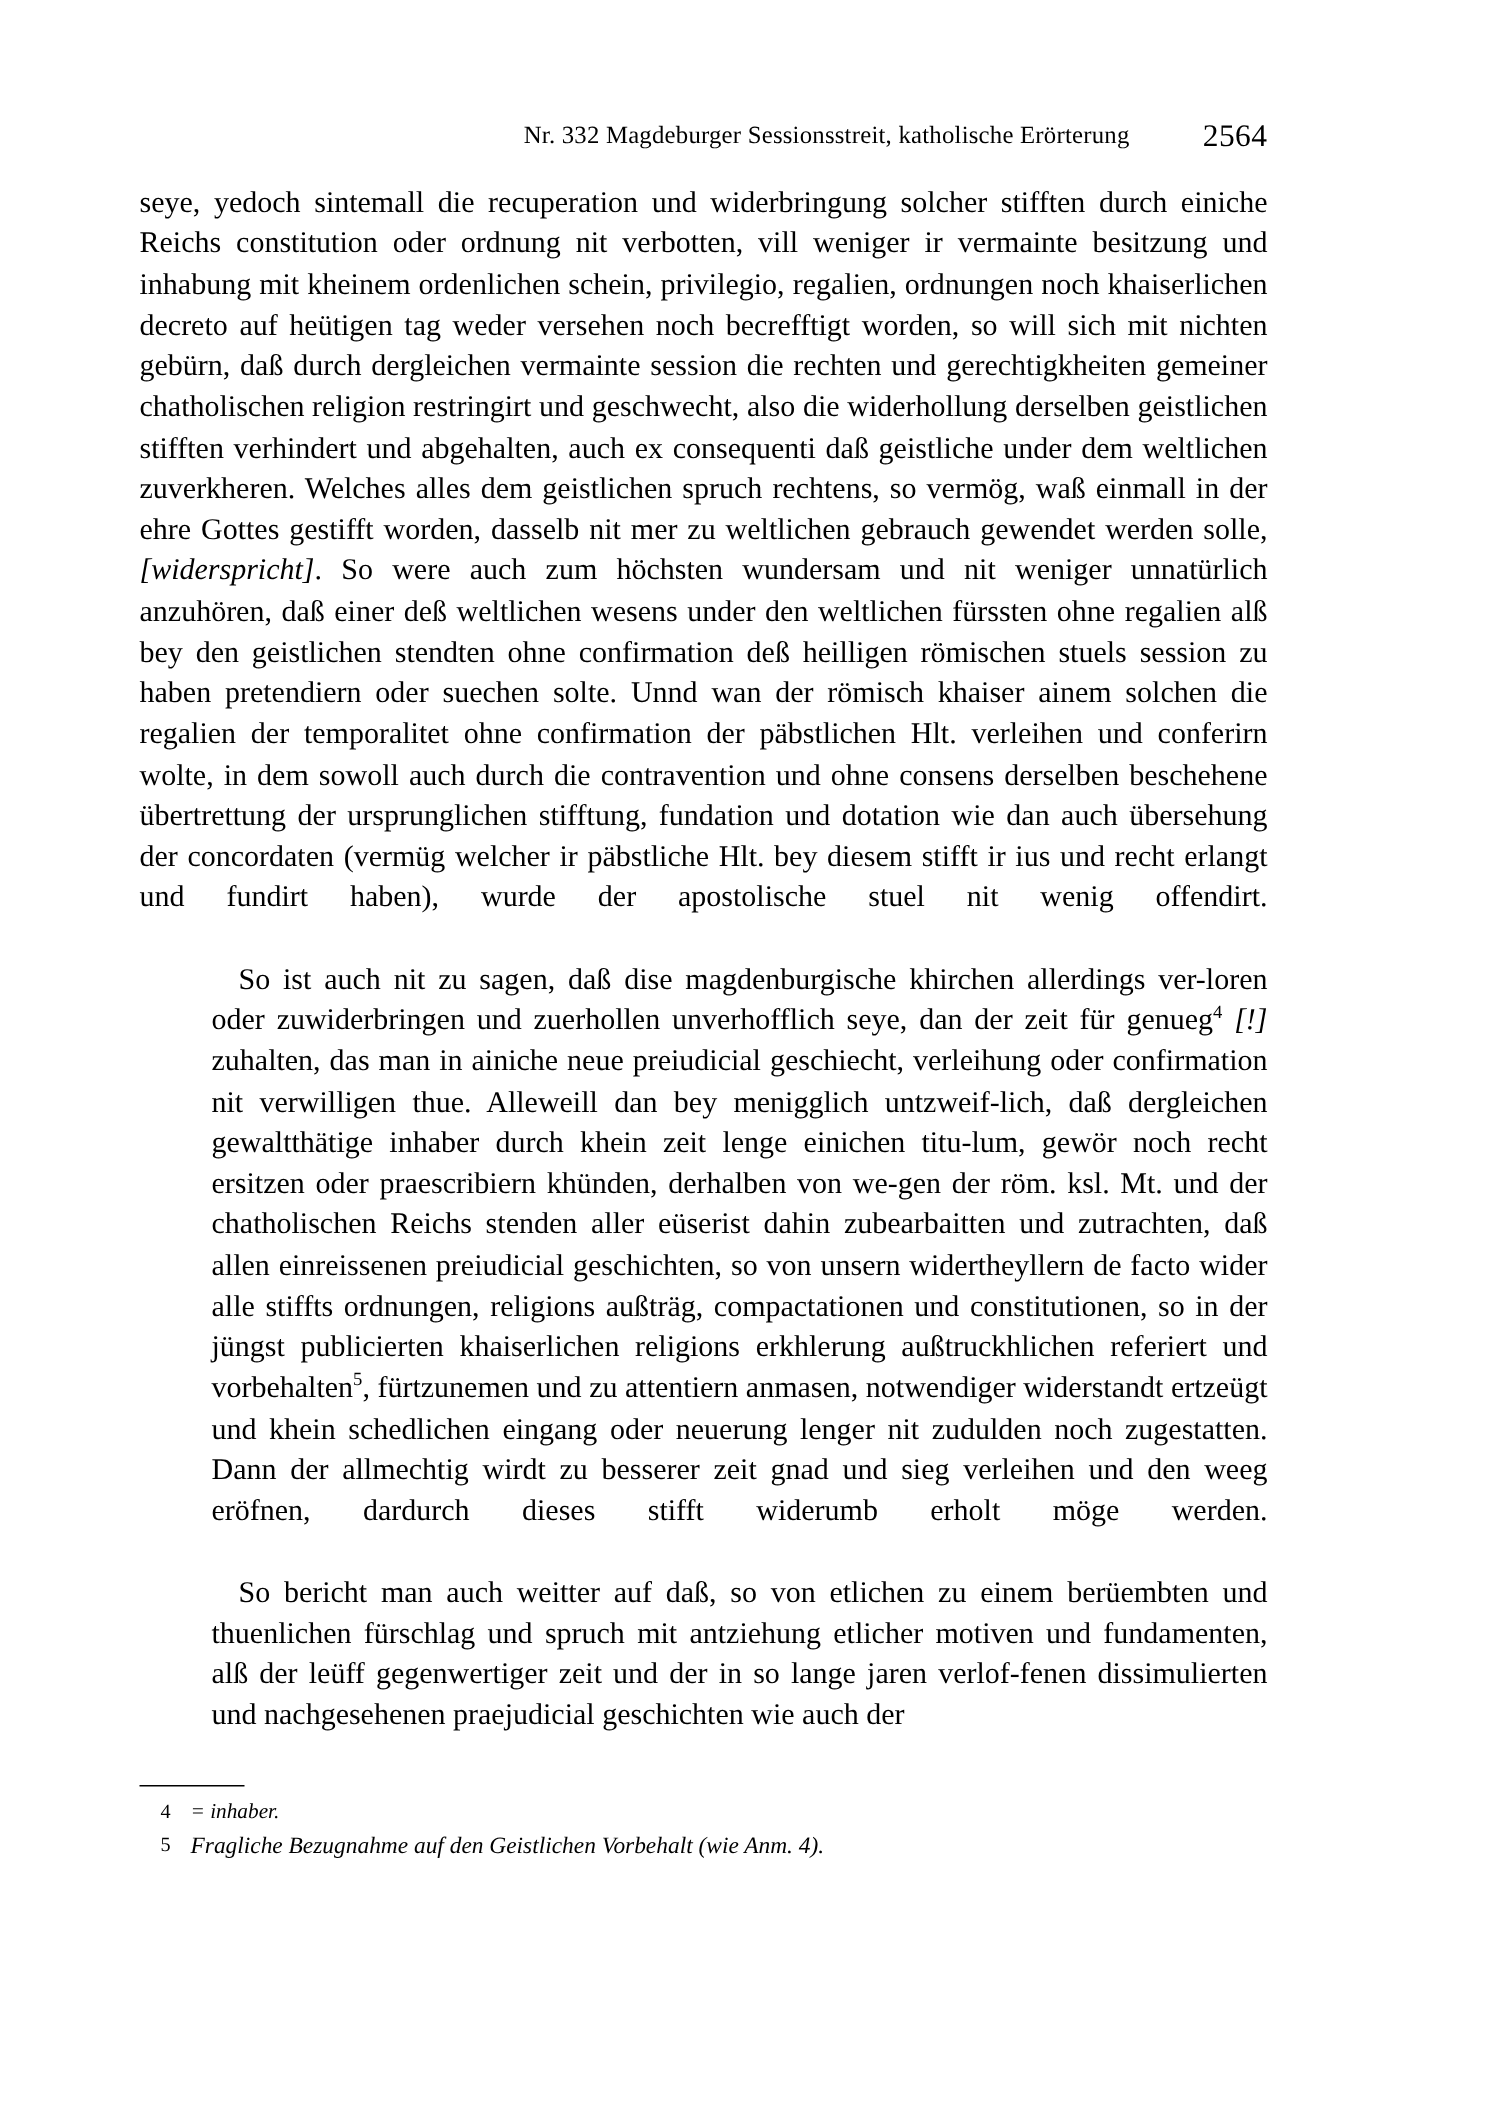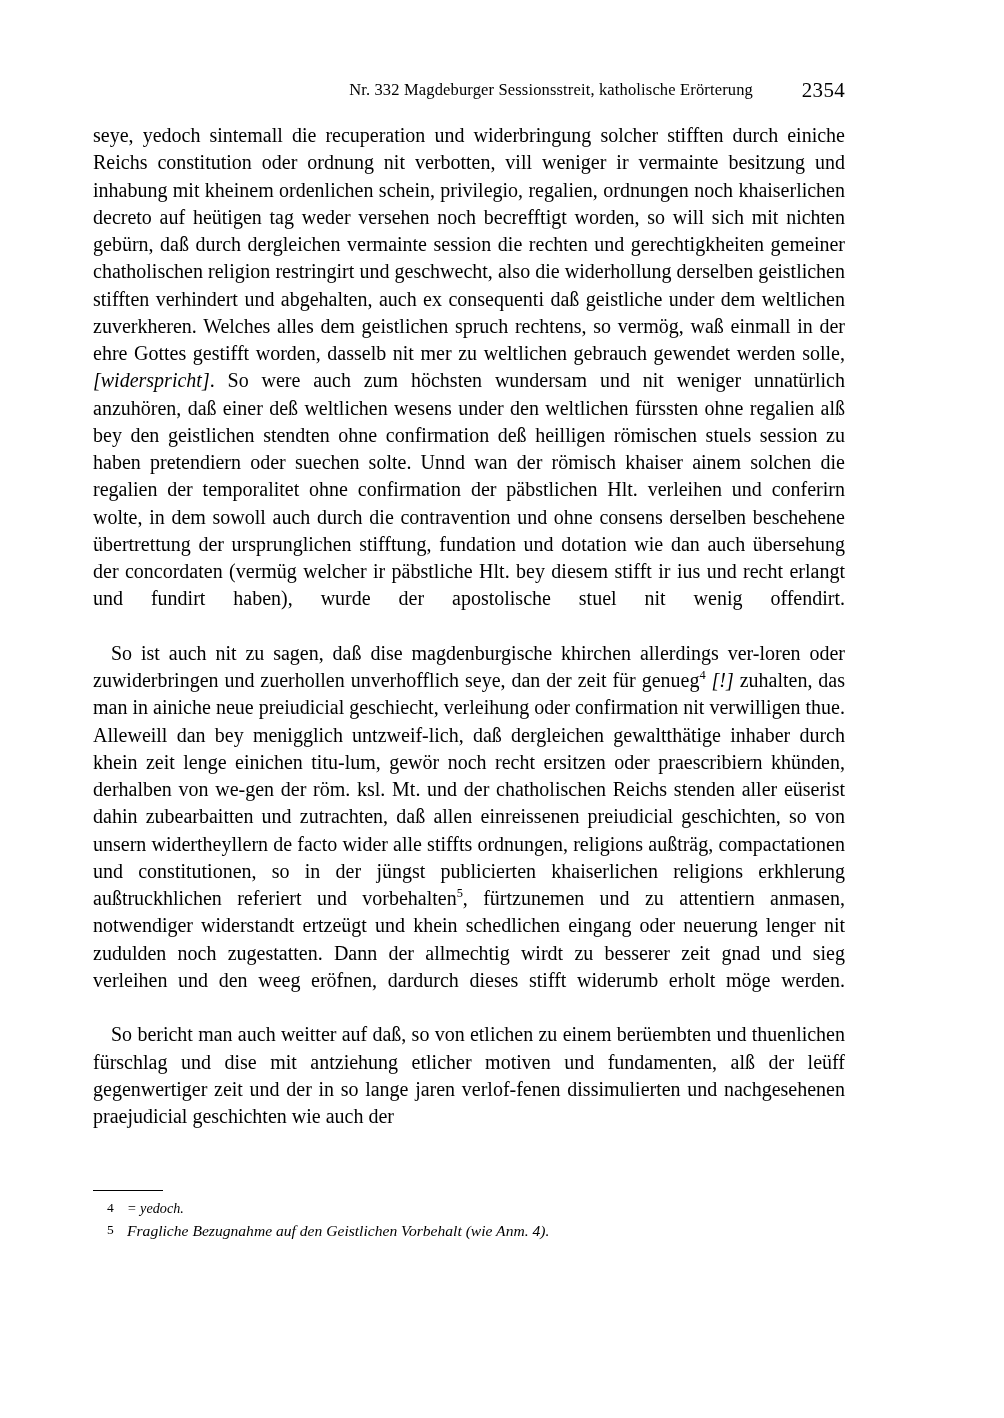--- a/index.html
+++ b/index.html
@@ -63,20 +63,21 @@
     padding: 0;
     font-size: 20px;
     line-height: 27.25px;
     text-align: justify;
     text-justify: inter-word;
     hyphens: manual;
     -webkit-hyphens: manual;
   }
   p.para.indent {
     text-indent: 18px;
+    margin-left: 48px;
   }
 
   
   p.para::after {
     content: "";
     display: inline-block;
     width: 100%;
   }
   p.para.runon::after {
     content: none;
@@ -121,30 +122,30 @@
   .fn.small { font-size: 14.2px; }
   .fn.small .fn-num { top: 0px; }
 </style>
 </head>
 <body>
 
 <div class="page">
 
   <div class="running-head">
     <div class="running-head-title">Nr. 332 Magdeburger Sessionsstreit, katholische Erörterung</div>
-    <div class="running-head-folio">2354</div>
+    <div class="running-head-folio">2564</div>
   </div>
 
   <div class="textblock">
     <p class="para" id="p1"><span>seye, yedoch sintemall die recuperation und widerbringung solcher stifften durch einiche Reichs constitution oder ordnung nit verbotten, vill weniger ir vermainte besitzung und inhabung mit kheinem ordenlichen schein, privilegio, regalien, ordnungen noch khaiserlichen decreto auf heütigen tag weder versehen noch becrefftigt worden, so will sich mit nichten gebürn, daß durch dergleichen vermainte session die rechten und gerechtigkheiten gemeiner chatholischen religion restringirt und geschwecht, also die widerhollung derselben geistlichen stifften verhindert und abgehalten, auch ex consequenti daß geistliche under dem weltlichen zuverkheren. Welches alles dem geistlichen spruch rechtens, so vermög, waß einmall in der ehre Gottes gestifft worden, dasselb nit mer zu weltlichen gebrauch gewendet werden solle, </span><span class="it">[widerspricht]</span><span>. So were auch zum höchsten wundersam und nit weniger unnatürlich anzuhören, daß einer deß weltlichen wesens under den weltlichen fürssten ohne regalien alß bey den geistlichen stendten ohne confirmation deß heilligen römischen stuels session zu haben pretendiern oder suechen solte. Unnd wan der römisch khaiser ainem solchen die regalien der temporalitet ohne confirmation der päbstlichen Hlt. verleihen und conferirn wolte, in dem sowoll auch durch die contravention und ohne consens derselben beschehene übertrettung der ursprunglichen stifftung, fundation und dotation wie dan auch übersehung der concordaten (vermüg welcher ir päbstliche Hlt. bey diesem stifft ir ius und recht erlangt und fundirt haben), wurde der apostolische stuel nit wenig offendirt.</span></p>
     <p class="para indent" id="p2"><span>So ist auch nit zu sagen, daß dise magdenburgische khirchen allerdings ver-loren oder zuwiderbringen und zuerhollen unverhofflich seye, dan der zeit für genueg</span><sup class="fnref">4</sup><span> </span><span class="it">[!]</span><span> zuhalten, das man in ainiche neue preiudicial geschiecht, verleihung oder confirmation nit verwilligen thue. Alleweill dan bey menigglich untzweif-lich, daß dergleichen gewaltthätige inhaber durch khein zeit lenge einichen titu-lum, gewör noch recht ersitzen oder praescribiern khünden, derhalben von we-gen der röm. ksl. Mt. und der chatholischen Reichs stenden aller eüserist dahin zubearbaitten und zutrachten, daß allen einreissenen preiudicial geschichten, so von unsern widertheyllern de facto wider alle stiffts ordnungen, religions außträg, compactationen und constitutionen, so in der jüngst publicierten khaiserlichen religions erkhlerung außtruckhlichen referiert und vorbehalten</span><sup class="fnref">5</sup><span>, fürtzunemen und zu attentiern anmasen, notwendiger widerstandt ertzeügt und khein schedlichen eingang oder neuerung lenger nit zudulden noch zugestatten. Dann der allmechtig wirdt zu besserer zeit gnad und sieg verleihen und den weeg eröfnen, dardurch dieses stifft widerumb erholt möge werden.</span></p>
-    <p class="para indent runon" id="p3"><span>So bericht man auch weitter auf daß, so von etlichen zu einem berüembten und thuenlichen fürschlag und dise mit antziehung etlicher motiven und fundamenten, alß der leüff gegenwertiger zeit und der in so lange jaren verlof-fenen dissimulierten und nachgesehenen praejudicial geschichten wie auch der</span></p>
+    <p class="para indent runon" id="p3"><span>So bericht man auch weitter auf daß, so von etlichen zu einem berüembten und thuenlichen fürschlag und spruch mit antziehung etlicher motiven und fundamenten, alß der leüff gegenwertiger zeit und der in so lange jaren verlof-fenen dissimulierten und nachgesehenen praejudicial geschichten wie auch der</span></p>
   </div>
 
   <div class="footnotes">
     <div class="fn-rule"></div>
     <div id="fn-list">
-        <div class="fn small"><span class="fn-num">4</span><span>= yedoch.</span></div>
+        <div class="fn small"><span class="fn-num">4</span><span>= inhaber.</span></div>
         <div class="fn"><span class="fn-num">5</span><span>Fragliche Bezugnahme auf den Geistlichen Vorbehalt (wie Anm. 4).</span></div>
       </div>
   </div>
 
 </div>
 
 </body></html>

